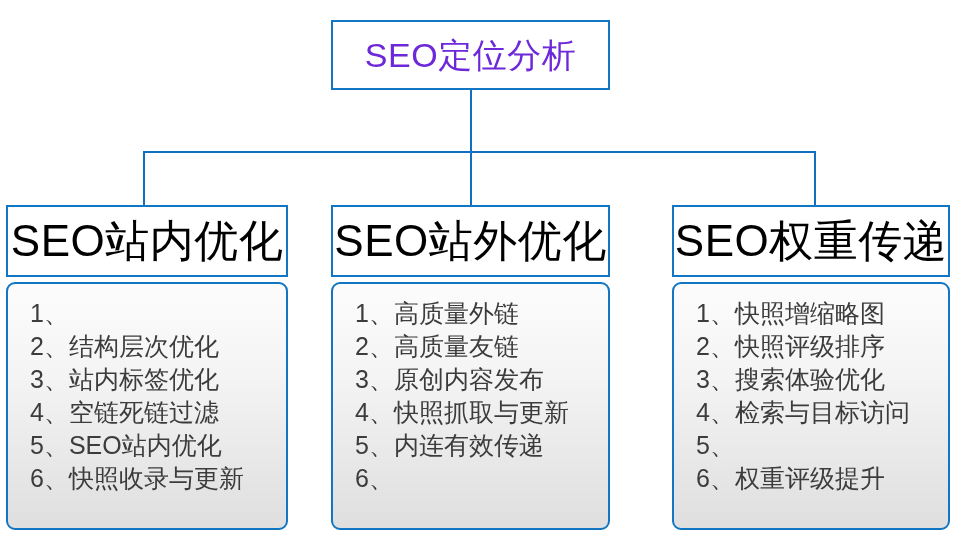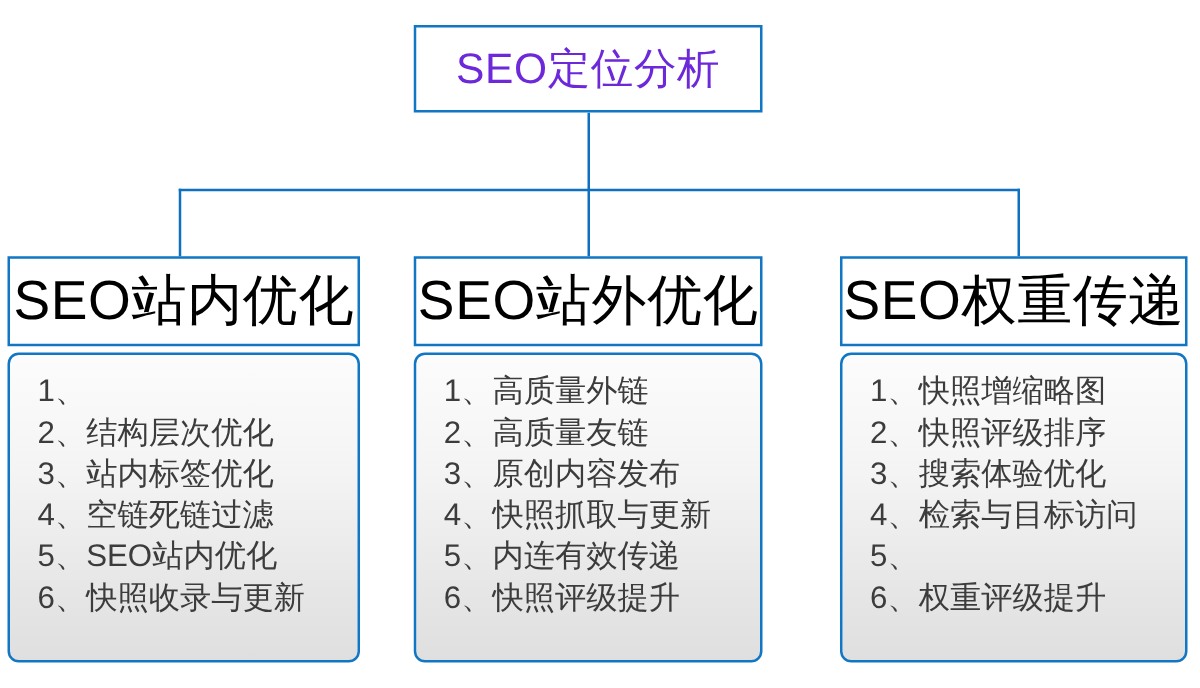--- a/index.html
+++ b/index.html
@@ -178,21 +178,20 @@
       <div class="list-item">
         <span class="li-index">4、</span>
         <span class="li-text">快照抓取与更新</span>
       </div>
       <div class="list-item">
         <span class="li-index">5、</span>
         <span class="li-text">内连有效传递</span>
       </div>
       <div class="list-item">
         <span class="li-index">6、</span>
-        <span class="li-text">快照评级提升</span>
       </div>
     </div>
   </div>
 
   <div class="column" id="col-2">
     <div class="col-head">
       <span class="node-title">SEO权重传递</span>
     </div>
     <div class="col-list">
       <div class="list-item">

